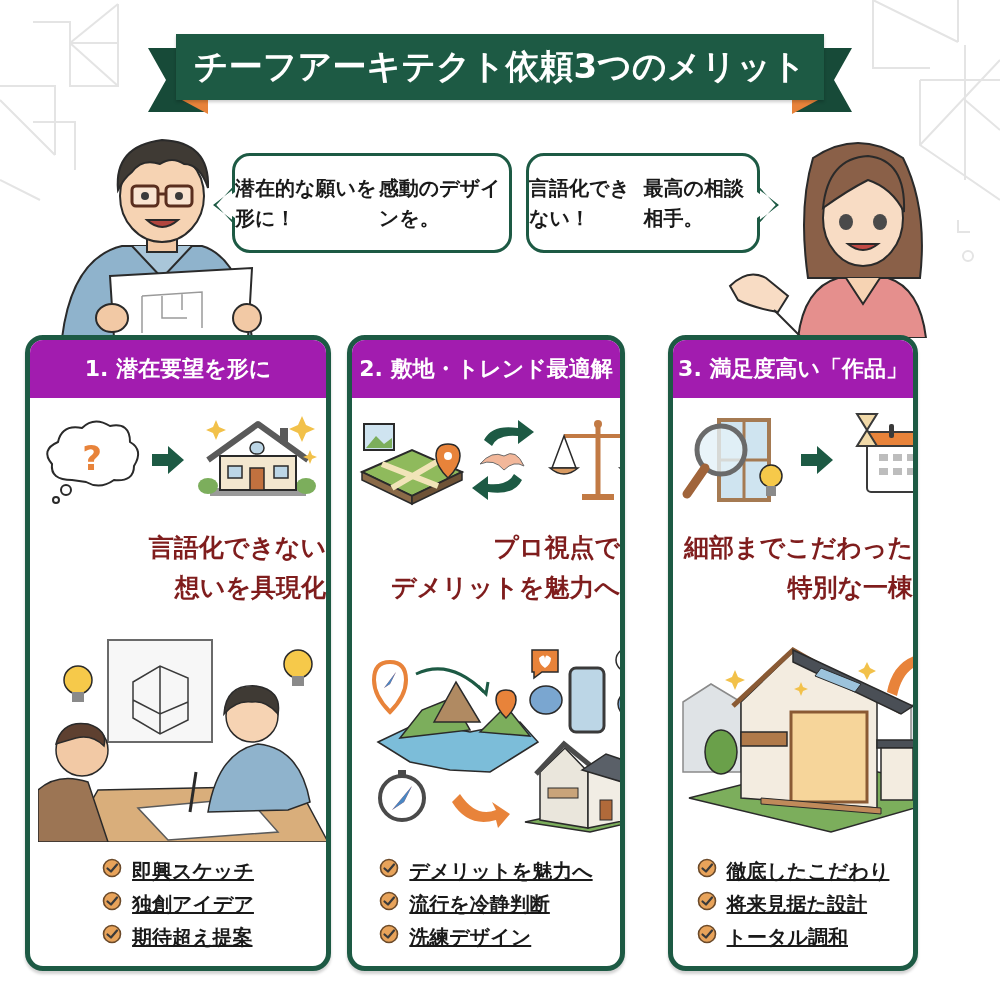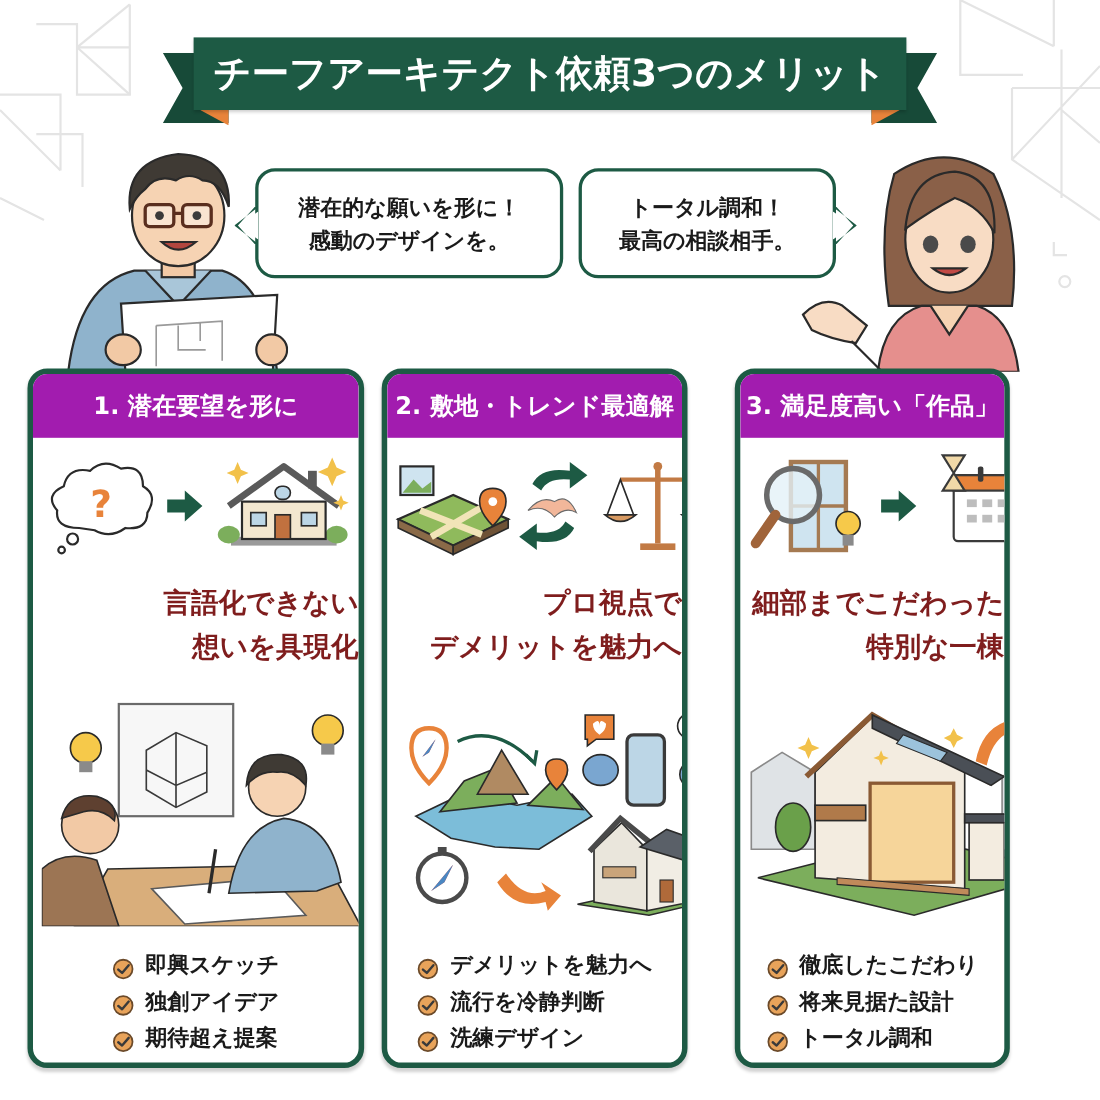--- a/index.html
+++ b/index.html
@@ -19,21 +19,21 @@
   .ribbon .band {
     position: absolute; left: 28px; right: 28px; top: 0; height: 66px;
     background: #1d5a44; display: flex; align-items: center; justify-content: center;
     box-shadow: 0 2px 3px rgba(0,0,0,0.2);
   }
   .ribbon .band span { color: #fff; font-weight: bold; font-size: 34px; letter-spacing: 0px; }
 
   
   .bubble {
     position: absolute; top: 153px; height: 100px; border: 3px solid #1d5a44; border-radius: 18px;
-    background: #fff; display: flex; flex-direction: column; align-items: center; justify-content: center;
+    background: #fff; display: flex; flex-direction: row; align-items: center; justify-content: center;
     font-weight: bold; font-size: 20px; line-height: 30px; color: #1a1a1a;
   }
   .bubble.left { left: 232px; width: 280px; }
   .bubble.right { left: 526px; width: 234px; }
   .bubble .tail { position: absolute; top: 36px; width: 18px; height: 26px; background: #fff; }
   .bubble.left .tail { left: -18px; clip-path: polygon(100% 0, 0 50%, 100% 100%); }
   .bubble.right .tail { right: -18px; clip-path: polygon(0 0, 100% 50%, 0 100%); }
   .bubble .tail-border { position: absolute; top: 32px; width: 22px; height: 34px; background: #1d5a44; }
   .bubble.left .tail-border { left: -22px; clip-path: polygon(100% 0, 0 50%, 100% 100%, 85% 100%, 15% 50%, 85% 0); }
   .bubble.right .tail-border { right: -22px; clip-path: polygon(0 0, 100% 50%, 0 100%, 15% 100%, 85% 50%, 15% 0); }
@@ -54,21 +54,21 @@
     display: flex; align-items: center; justify-content: center; white-space: nowrap;
   }
   .card .icons { position: absolute; top: 70px; left: 0; right: 0; height: 100px; }
   .card .headline {
     position: absolute; top: 188px; left: 0; right: 0; text-align: right;
     font-weight: bold; font-size: 25px; line-height: 40px; color: #7f1d1d;
   }
   .card .illus { position: absolute; top: 282px; left: 8px; right: 8px; height: 220px; }
   .card .checks { position: absolute; top: 518px; left: 0; right: 0; display: flex; flex-direction: column; align-items: center; }
   .card .checks ul { list-style: none; }
-  .card .checks li { display: flex; align-items: flex-end; height: 33px; font-weight: bold; font-size: 20px; color: #1a1a1a; }
+  .card .checks li { display: flex; align-items: flex-start; height: 33px; font-weight: bold; font-size: 20px; color: #1a1a1a; text-decoration: underline; }
   .check-icon { width: 20px; height: 20px; margin-right: 10px; flex: none; }
 </style>
 </head>
 <body>
 
 <svg class="bg-lines" width="1000" height="1000" viewBox="0 0 1000 1000">
   <g stroke="#e4e4e4" stroke-width="2" fill="none">
     <path d="M33 22 L70 22 L70 86 L118 86 L118 4"></path>
     <path d="M70 43 L118 4 M70 43 L118 86 M70 43 L118 43"></path>
     <path d="M0 86 L55 86 L55 155 M0 100 L55 155 M33 122 L75 122 L75 170 M0 180 L40 200"></path>
@@ -134,21 +134,21 @@
 
 <div class="bubble left">
   <div class="tail-border"></div>
   <div class="tail"></div>
   <span>潜在的な願いを形に！</span>
   <span>感動のデザインを。</span>
 </div>
 <div class="bubble right">
   <div class="tail-border"></div>
   <div class="tail"></div>
-  <span>トータル調和！</span>
+  <span>言語化できない！</span>
   <span>最高の相談相手。</span>
 </div>
 
 <svg width="0" height="0" style="position:absolute">
   <defs>
     <symbol id="chk" viewBox="0 0 20 20">
       <circle cx="10" cy="10" r="8.5" fill="#e8a35a" stroke="#6b4a2a" stroke-width="1.6"></circle>
       <path d="M5.5 10.5 L9 13.5 L15 6.5" fill="none" stroke="#3a3a3a" stroke-width="2.2" stroke-linecap="round" stroke-linejoin="round"></path>
     </symbol>
   </defs>

